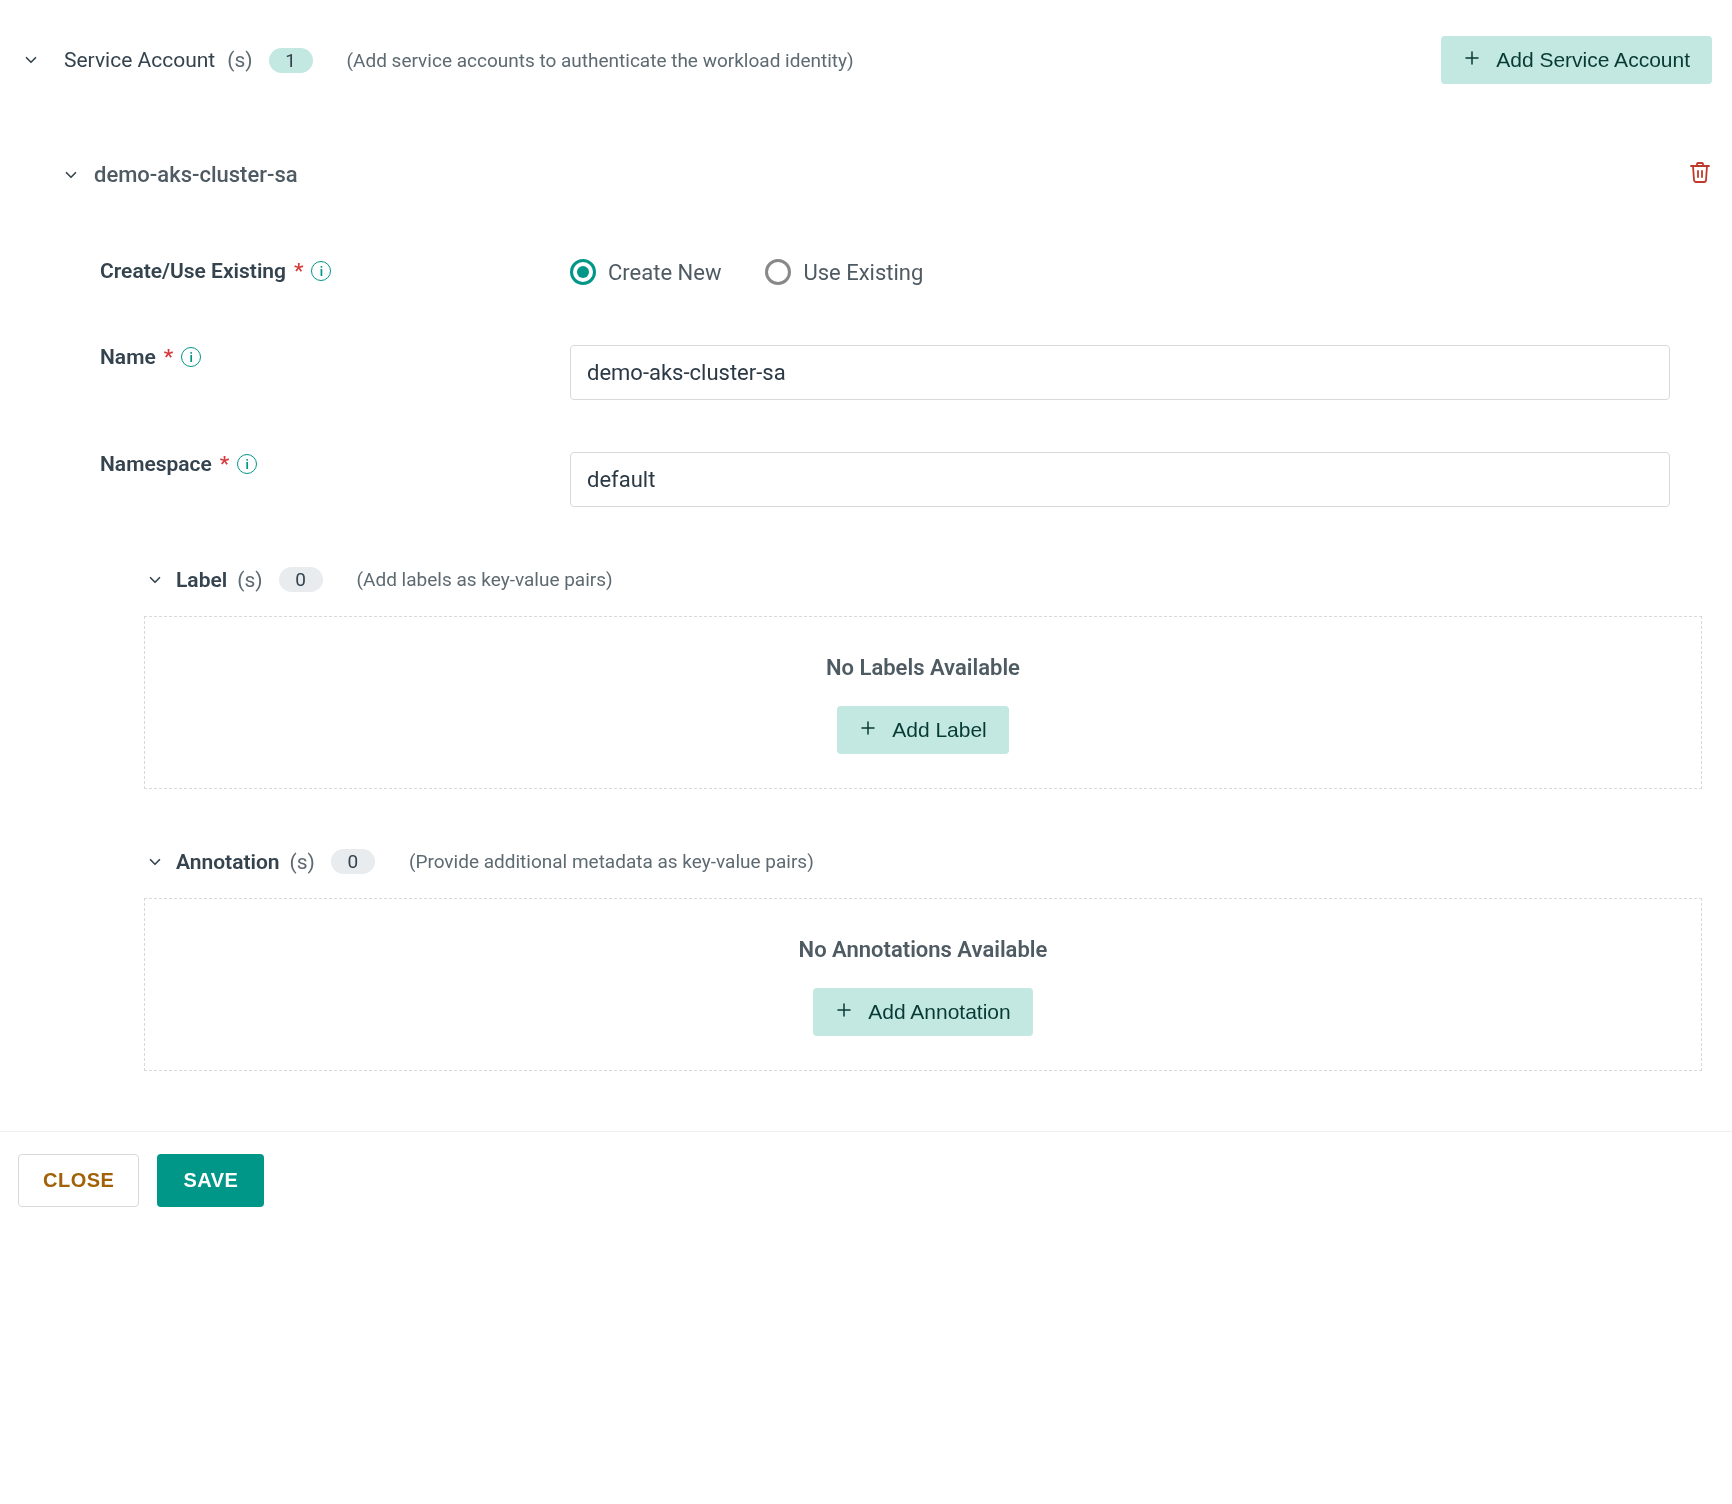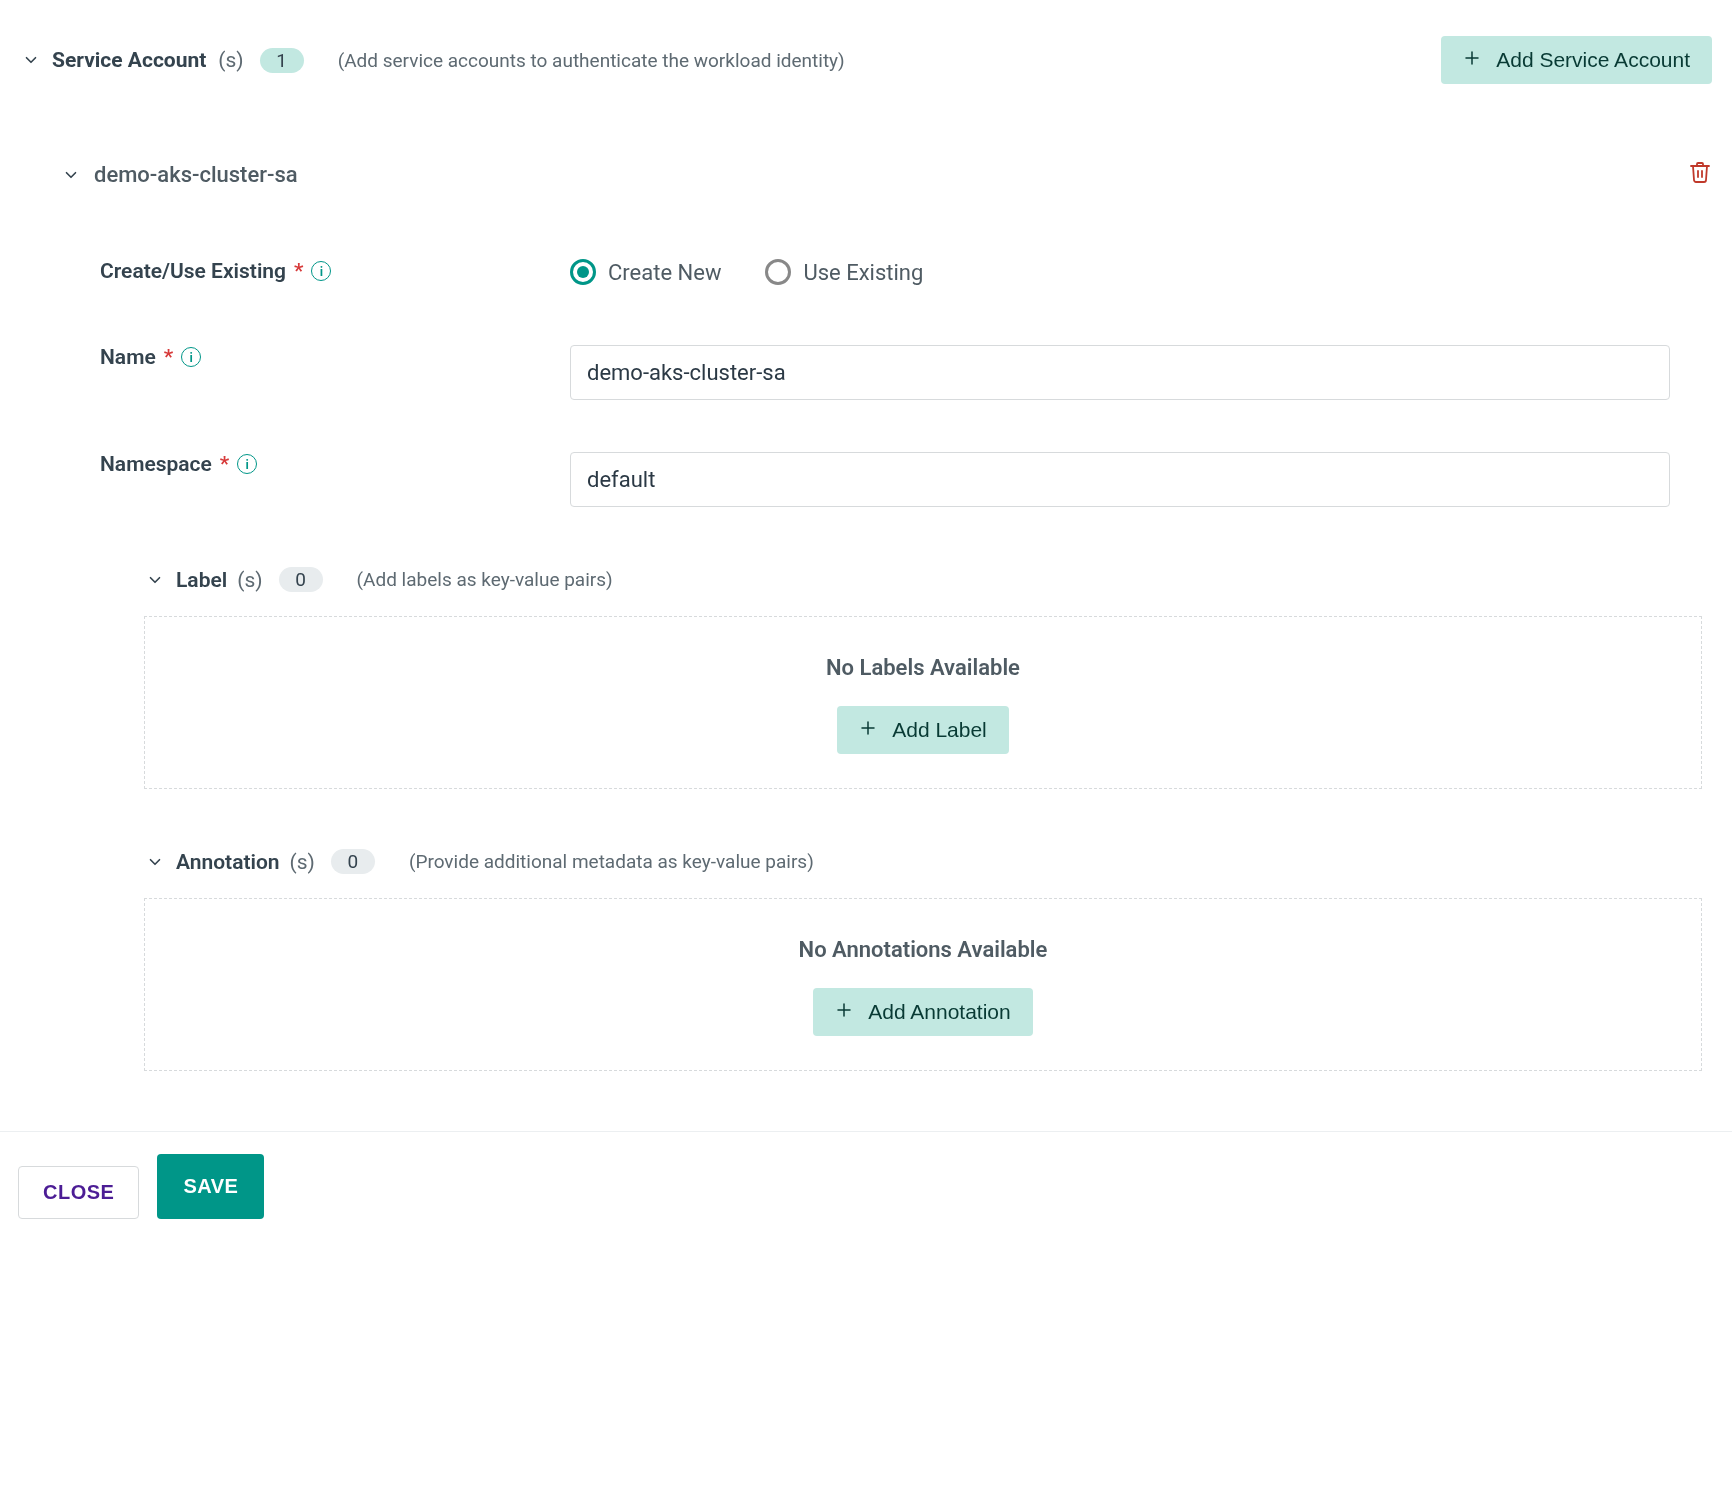--- a/index.html
+++ b/index.html
@@ -36,22 +36,23 @@
   .chev {
     width: 22px;
     height: 22px;
     display: inline-flex;
     align-items: center;
     justify-content: center;
     flex: 0 0 auto;
   }
   .chev svg { stroke: var(--text-dark); }
   .sa-title {
-    font-weight: 700;
+    font-weight: 400;
     color: var(--text-dark);
+    margin-left: 12px;
   }
   .sa-s {
     color: var(--text-light);
     margin-left: 2px;
   }
   .pill {
     background: var(--teal-light);
     color: var(--text-dark);
     border-radius: 14px;
     min-width: 44px;
@@ -221,28 +222,27 @@
     border-top: 1px solid #eceff1;
     padding: 22px 18px;
     display: flex;
     gap: 18px;
     width: 1732px;
     margin-top: 30px;
   }
   .btn-outline {
     background: #fff;
     border: 1px solid var(--border);
-    color: #4c1d95;
+    color: #a16207;
     font-size: 20px;
     font-weight: 600;
     padding: 14px 24px;
     border-radius: 4px;
     cursor: pointer;
     letter-spacing: 0.5px;
-    margin-top: 12px;
   }
   .btn-save {
     background: var(--teal);
     border: none;
     color: #fff;
     font-size: 20px;
     font-weight: 600;
     padding: 14px 26px;
     border-radius: 4px;
     cursor: pointer;

